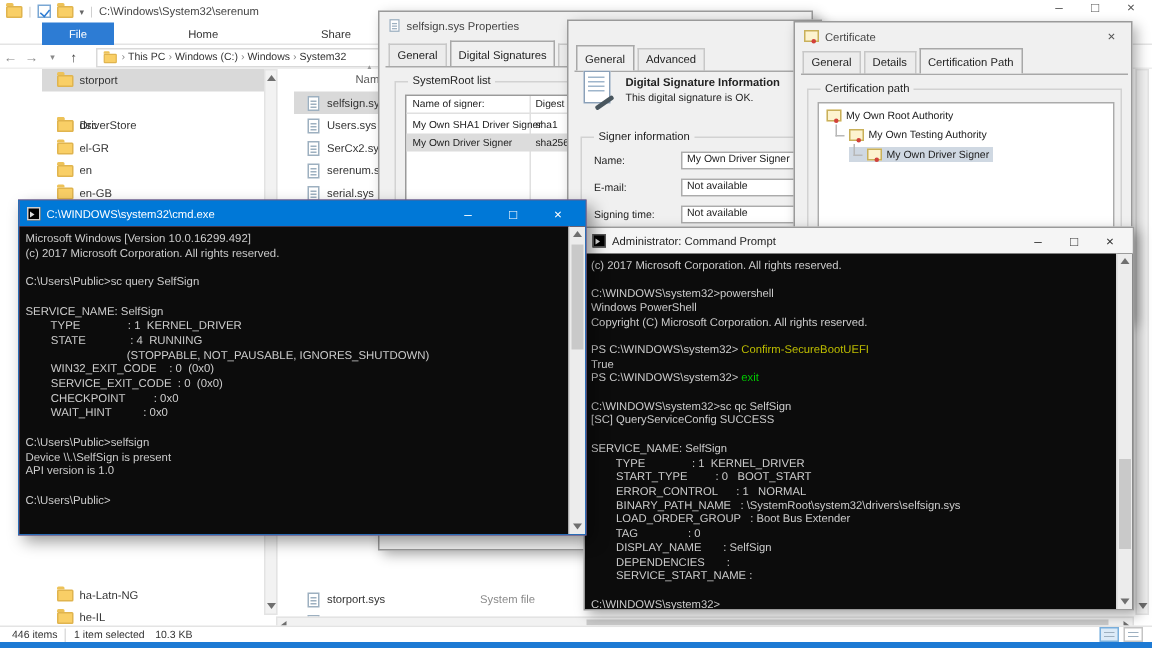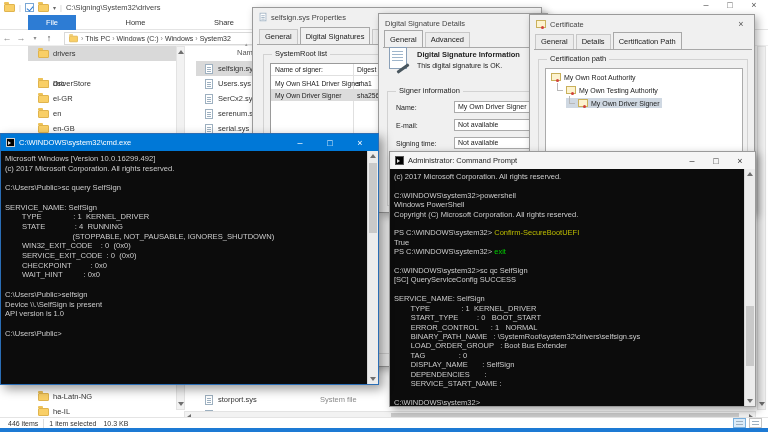--- a/index.html
+++ b/index.html
@@ -93,21 +93,21 @@
 <div class="screen">
 
   <div class="abs" style="left:0;top:0;width:768px;height:432px;z-index:0">
     <div class="exp-title">
       <span class="fold"></span>
       <span style="color:#ccc">|</span>
       <span class="checkico"></span>
       <span class="fold"></span>
       <span style="color:#666;font-size:6px">▾</span>
       <span style="color:#ccc">|</span>
-      <span>C:\Signing\System32\drivers</span>
+      <span>C:\Windows\System32\serenum</span>
       <span class="exp-ctrls">
         <span class="win-ctrl">–</span>
         <span class="win-ctrl">□</span>
         <span class="win-ctrl">×</span>
       </span>
     </div>
 
     <div class="ribbon">
       <div class="rtab file" style="left:28px;width:48px">File</div>
       <div class="rtab" style="left:113px;width:45px">Home</div>
@@ -136,21 +136,21 @@
           </span>
         <span class="crumb">
             <span class="chev">›</span>
             <span>System32</span>
           </span>
       </div>
     </div>
 
     <div class="titem sel" style="top:46px">
         <span class="fold"></span>
-        <span>drivers</span>
+        <span>storport</span>
       </div>
     <div class="titem" style="top:76px">
         <span class="fold"></span>
         <span>DriverStore</span>
       </div>
     <div class="titem" style="top:76px">
         <span class="fold"></span>
         <span>dsc</span>
       </div>
     <div class="titem" style="top:91px">
@@ -262,23 +262,20 @@
         </div>
         <div class="sigrow" style="top:25px;background:#dcdcdc">
           <span class="c1">My Own Driver Signer</span>
           <span class="c2">sha256</span>
         </div>
       </div>
     </div>
   </div>
 
   <div class="dlg" style="left:378px;top:13px;width:170px;height:200px;z-index:20">
-    <div class="dlg-title">
-      <span>Digital Signature Details</span>
-    </div>
     <div class="tabs" style="left:5px;top:17px">
       <span class="tab active">General</span>
       <span class="tab">Advanced</span>
     </div>
     <div class="tabline" style="left:4px;top:33px;width:162px"></div>
     <div class="sigico" style="left:10px;top:33px"></div>
     <div class="abs" style="left:38px;top:36px;font-weight:bold;font-size:7.5px;white-space:nowrap">Digital Signature Information</div>
     <div class="abs" style="left:38px;top:48px;font-size:7px;white-space:nowrap">This digital signature is OK.</div>
     <div class="group" style="left:8px;top:77px;width:156px;height:115px">
       <span class="glabel">Signer information</span>
@@ -337,21 +334,21 @@
     <div class="con-body" style="top:17px">
       <div class="console" style="font-size:7.5px;line-height:9.4px"><div><span>(c) 2017 Microsoft Corporation. All rights reserved.</span></div><div><span> </span></div><div><span>C:\WINDOWS\system32&gt;powershell</span></div><div><span>Windows PowerShell</span></div><div><span>Copyright (C) Microsoft Corporation. All rights reserved.</span></div><div><span> </span></div><div><span>PS C:\WINDOWS\system32&gt; </span><span class="c-yellow">Confirm-SecureBootUEFI</span></div><div><span>True</span></div><div><span>PS C:\WINDOWS\system32&gt; </span><span class="c-green">exit</span></div><div><span> </span></div><div><span>C:\WINDOWS\system32&gt;sc qc SelfSign</span></div><div><span>[SC] QueryServiceConfig SUCCESS</span></div><div><span> </span></div><div><span>SERVICE_NAME: SelfSign</span></div><div><span>        TYPE               : 1  KERNEL_DRIVER</span></div><div><span>        START_TYPE         : 0   BOOT_START</span></div><div><span>        ERROR_CONTROL      : 1   NORMAL</span></div><div><span>        BINARY_PATH_NAME   : \SystemRoot\system32\drivers\selfsign.sys</span></div><div><span>        LOAD_ORDER_GROUP   : Boot Bus Extender</span></div><div><span>        TAG                : 0</span></div><div><span>        DISPLAY_NAME       : SelfSign</span></div><div><span>        DEPENDENCIES       :</span></div><div><span>        SERVICE_START_NAME :</span></div><div><span> </span></div><div><span>C:\WINDOWS\system32&gt;</span></div></div>
       <div class="con-sb">
         <div class="tri tri-up" style="margin-top:3px"></div>
         <div class="thumb" style="bottom:40px;height:60px"></div>
         <div class="tri tri-down" style="position:absolute;bottom:3px;left:2px"></div>
       </div>
     </div>
   </div>
 
-  <div class="con" style="left:0;top:133px;width:379px;height:252px;z-index:50;border:1px solid #2a6db5;background:#ef4444;box-shadow:4px 4px 10px rgba(0,0,0,.40)">
+  <div class="con" style="left:12px;top:133px;width:379px;height:224px;z-index:50;border:1px solid #2a6db5;background:#ef4444;box-shadow:4px 4px 10px rgba(0,0,0,.40)">
     <div class="con-title" style="background:#0078d7;color:#fff">
       <span class="cmdico"></span>
       <span>C:\WINDOWS\system32\cmd.exe</span>
       <span style="flex:1"></span>
       <span class="win-ctrl" style="width:26px;color:#fff">–</span>
       <span class="win-ctrl" style="width:26px;color:#fff">□</span>
       <span class="win-ctrl" style="width:26px;color:#fff">×</span>
     </div>
     <div class="con-body" style="top:17px">
       <div class="console"><div><span>Microsoft Windows [Version 10.0.16299.492]</span></div><div><span>(c) 2017 Microsoft Corporation. All rights reserved.</span></div><div><span> </span></div><div><span>C:\Users\Public&gt;sc query SelfSign</span></div><div><span> </span></div><div><span>SERVICE_NAME: SelfSign</span></div><div><span>        TYPE               : 1  KERNEL_DRIVER</span></div><div><span>        STATE              : 4  RUNNING</span></div><div><span>                                (STOPPABLE, NOT_PAUSABLE, IGNORES_SHUTDOWN)</span></div><div><span>        WIN32_EXIT_CODE    : 0  (0x0)</span></div><div><span>        SERVICE_EXIT_CODE  : 0  (0x0)</span></div><div><span>        CHECKPOINT         : 0x0</span></div><div><span>        WAIT_HINT          : 0x0</span></div><div><span> </span></div><div><span>C:\Users\Public&gt;selfsign</span></div><div><span>Device \\.\SelfSign is present</span></div><div><span>API version is 1.0</span></div><div><span> </span></div><div><span>C:\Users\Public&gt;</span></div></div>

